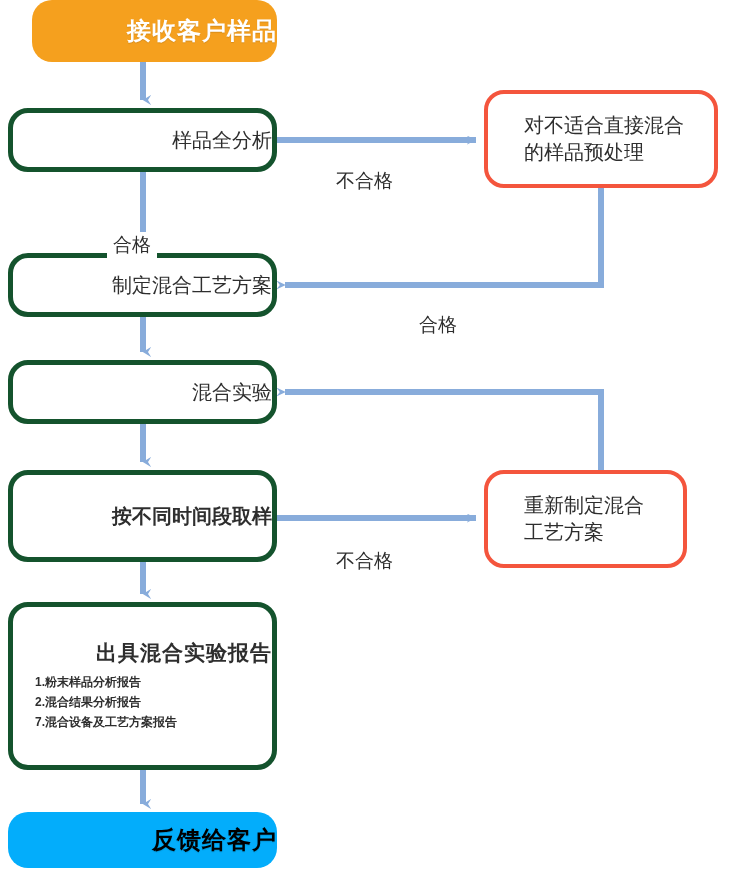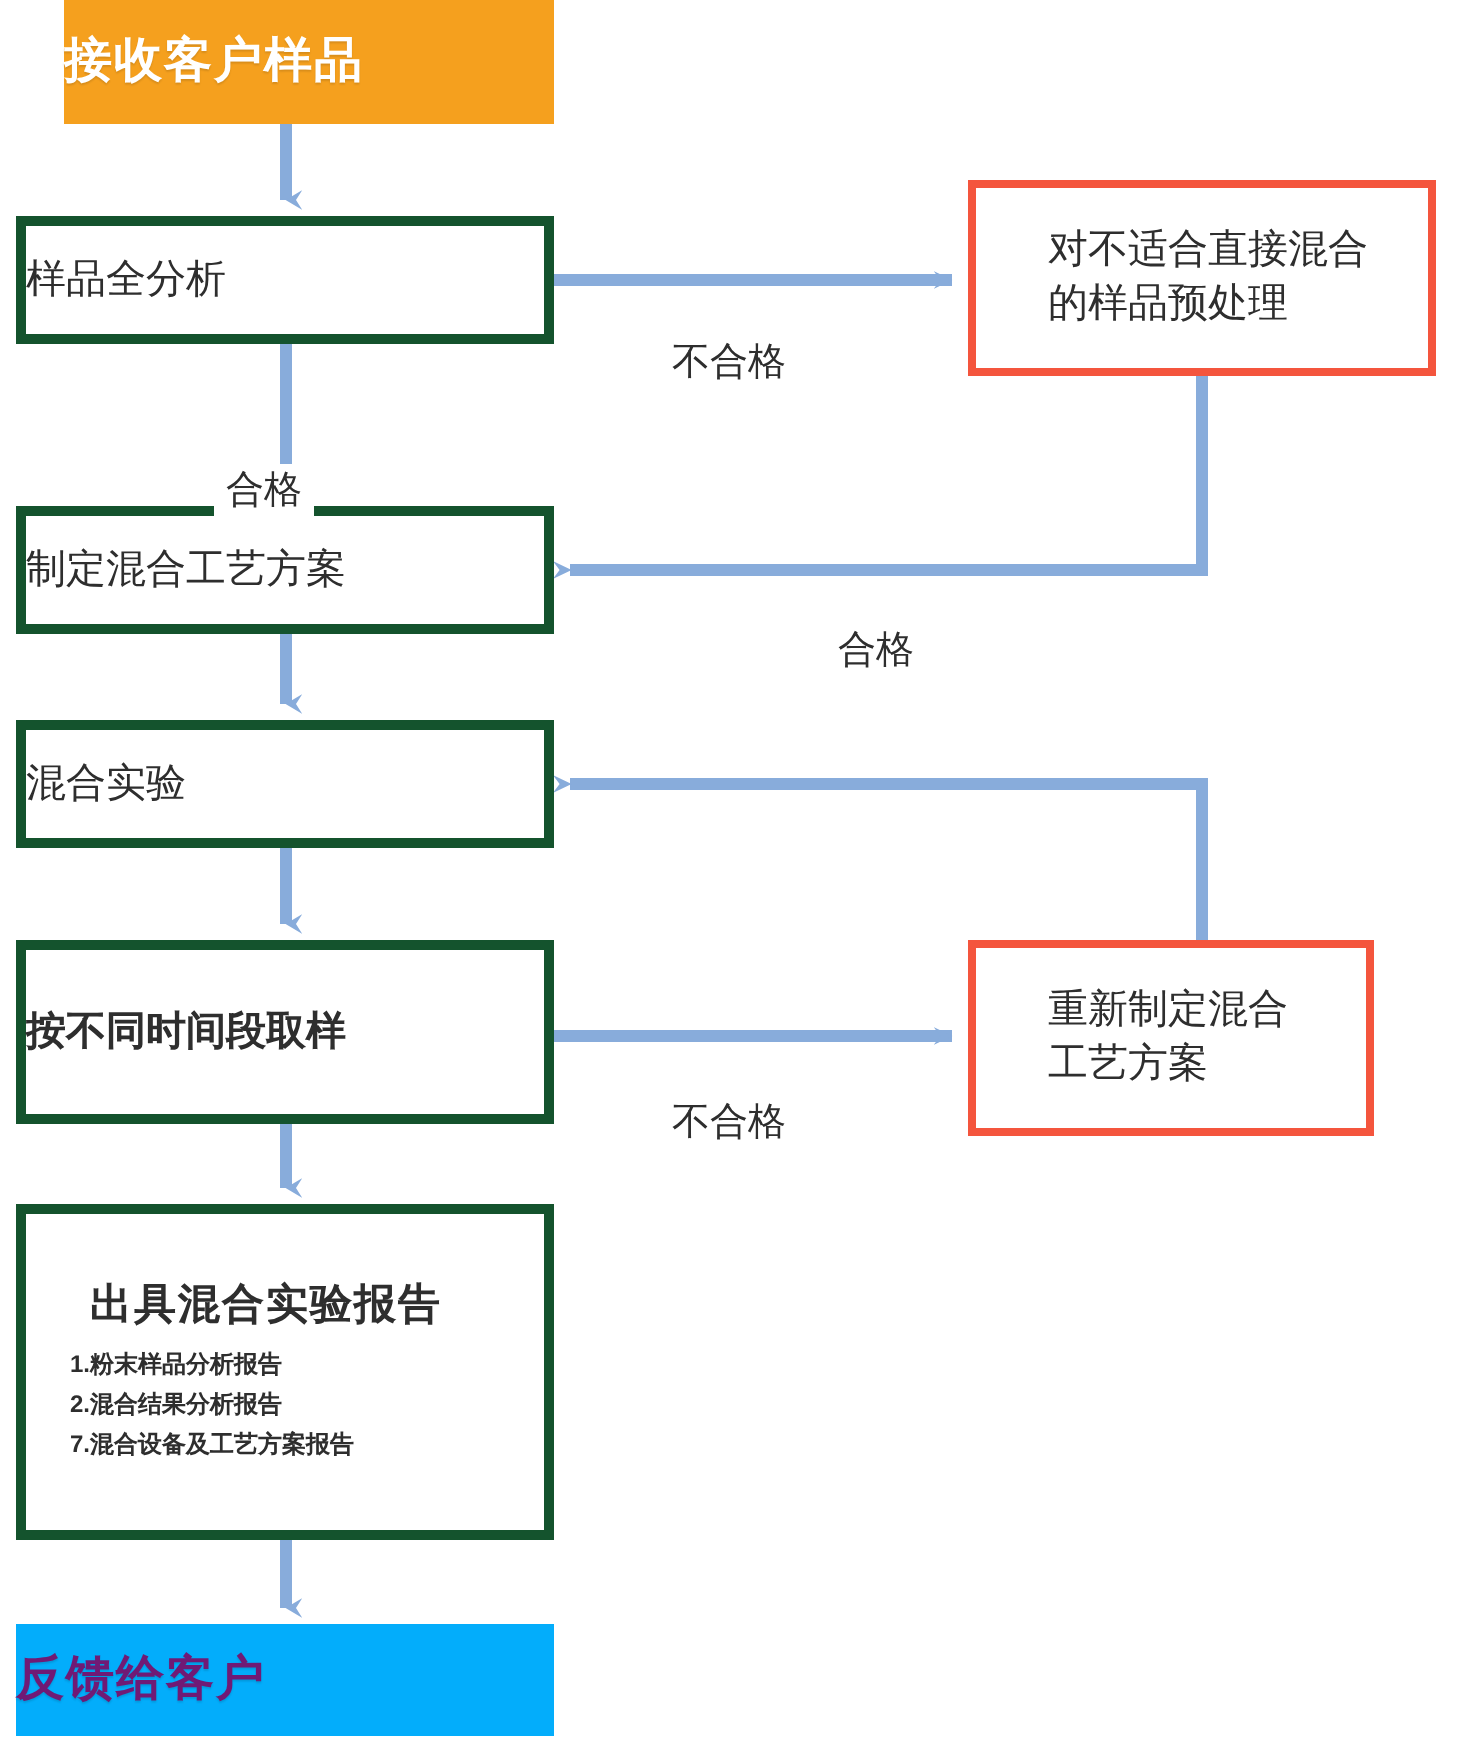--- a/index.html
+++ b/index.html
@@ -13,25 +13,26 @@
   .svg-layer {
     position: absolute; left: 0; top: 0;
     width: 730px; height: 875px;
     pointer-events: none;
   }
 
   .node {
     position: absolute;
     display: flex;
     flex-direction: column;
-    align-items: flex-start;
+    align-items: flex-end;
     justify-content: center;
     text-align: center;
     line-height: 1.35;
     color: #2e2e2e;
+    border-radius: 20px;
   }
 
   .node-blue {
     background: #ffffff;
     border: 5px solid #14532d;
     font-size: 20px;
   }
   .node-red {
     background: #ffffff;
     border: 4px solid #F4553D;
@@ -40,21 +41,21 @@
   .node-orange {
     background: #F5A01E;
     color: #ffffff;
     font-size: 24px;
     font-weight: bold;
     letter-spacing: 1px;
     text-shadow: 0 1px 1px rgba(0,0,0,0.12);
   }
   .node-cyan {
     background: #03ADFB;
-    color: #701a75;
+    color: #000000;
     font-size: 24px;
     font-weight: bold;
     letter-spacing: 1px;
     text-shadow: 0 1px 1px rgba(0,0,0,0.12);
   }
 
   .bold { font-weight: bold; }
 
   
   #n-receive   { left: 32px;  top: 0px;   width: 245px; height: 62px; }

